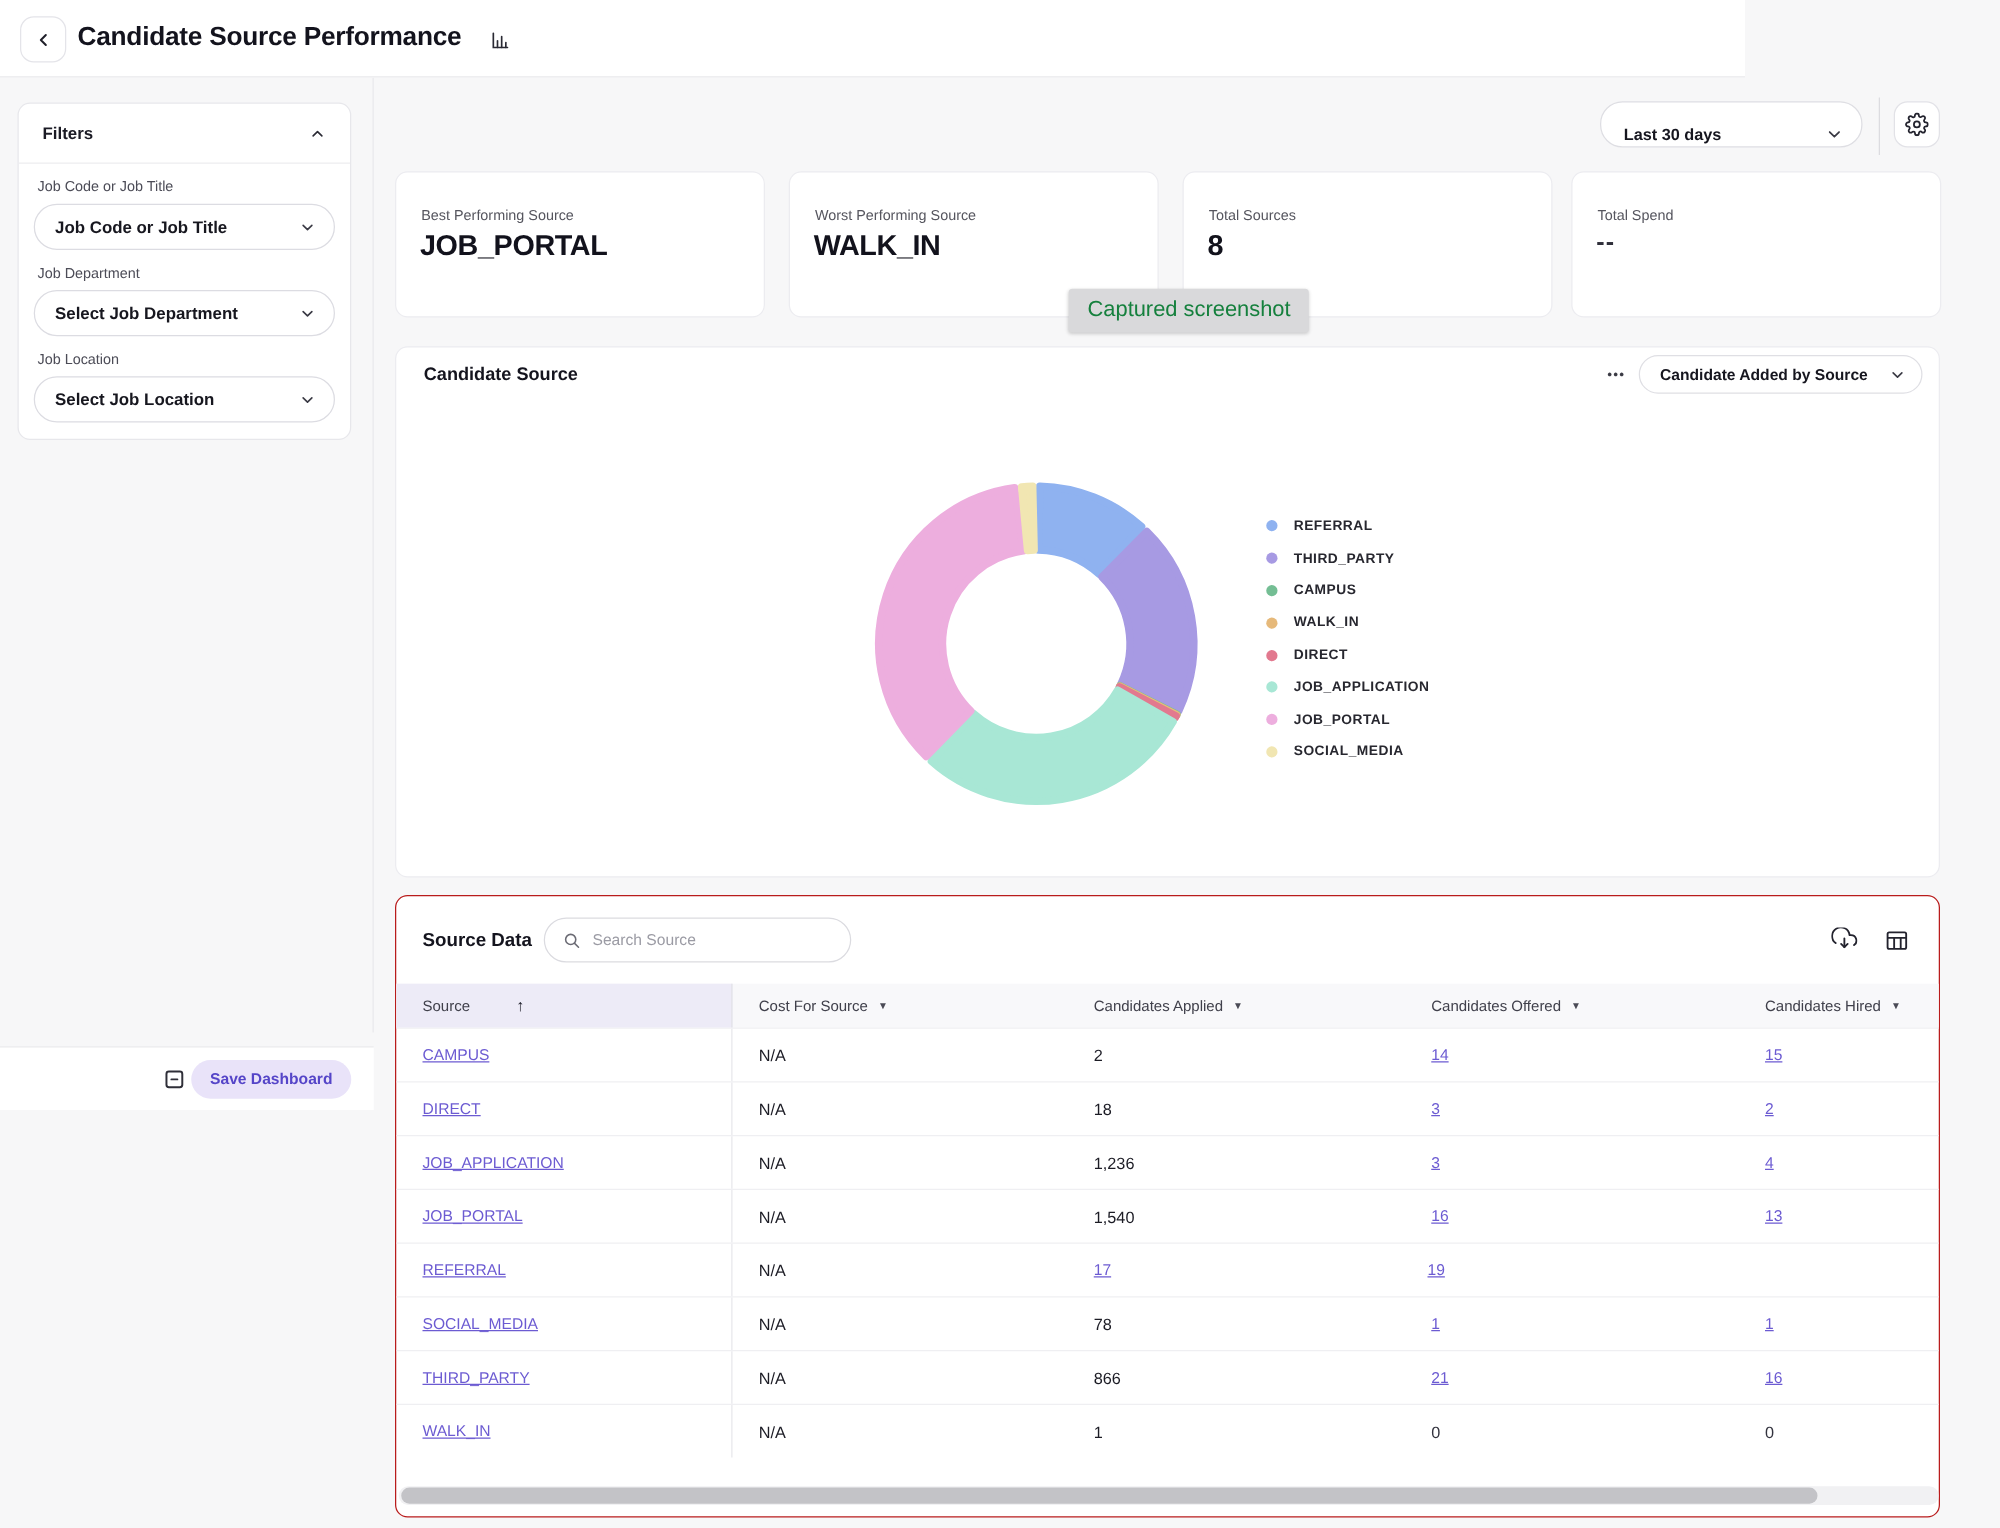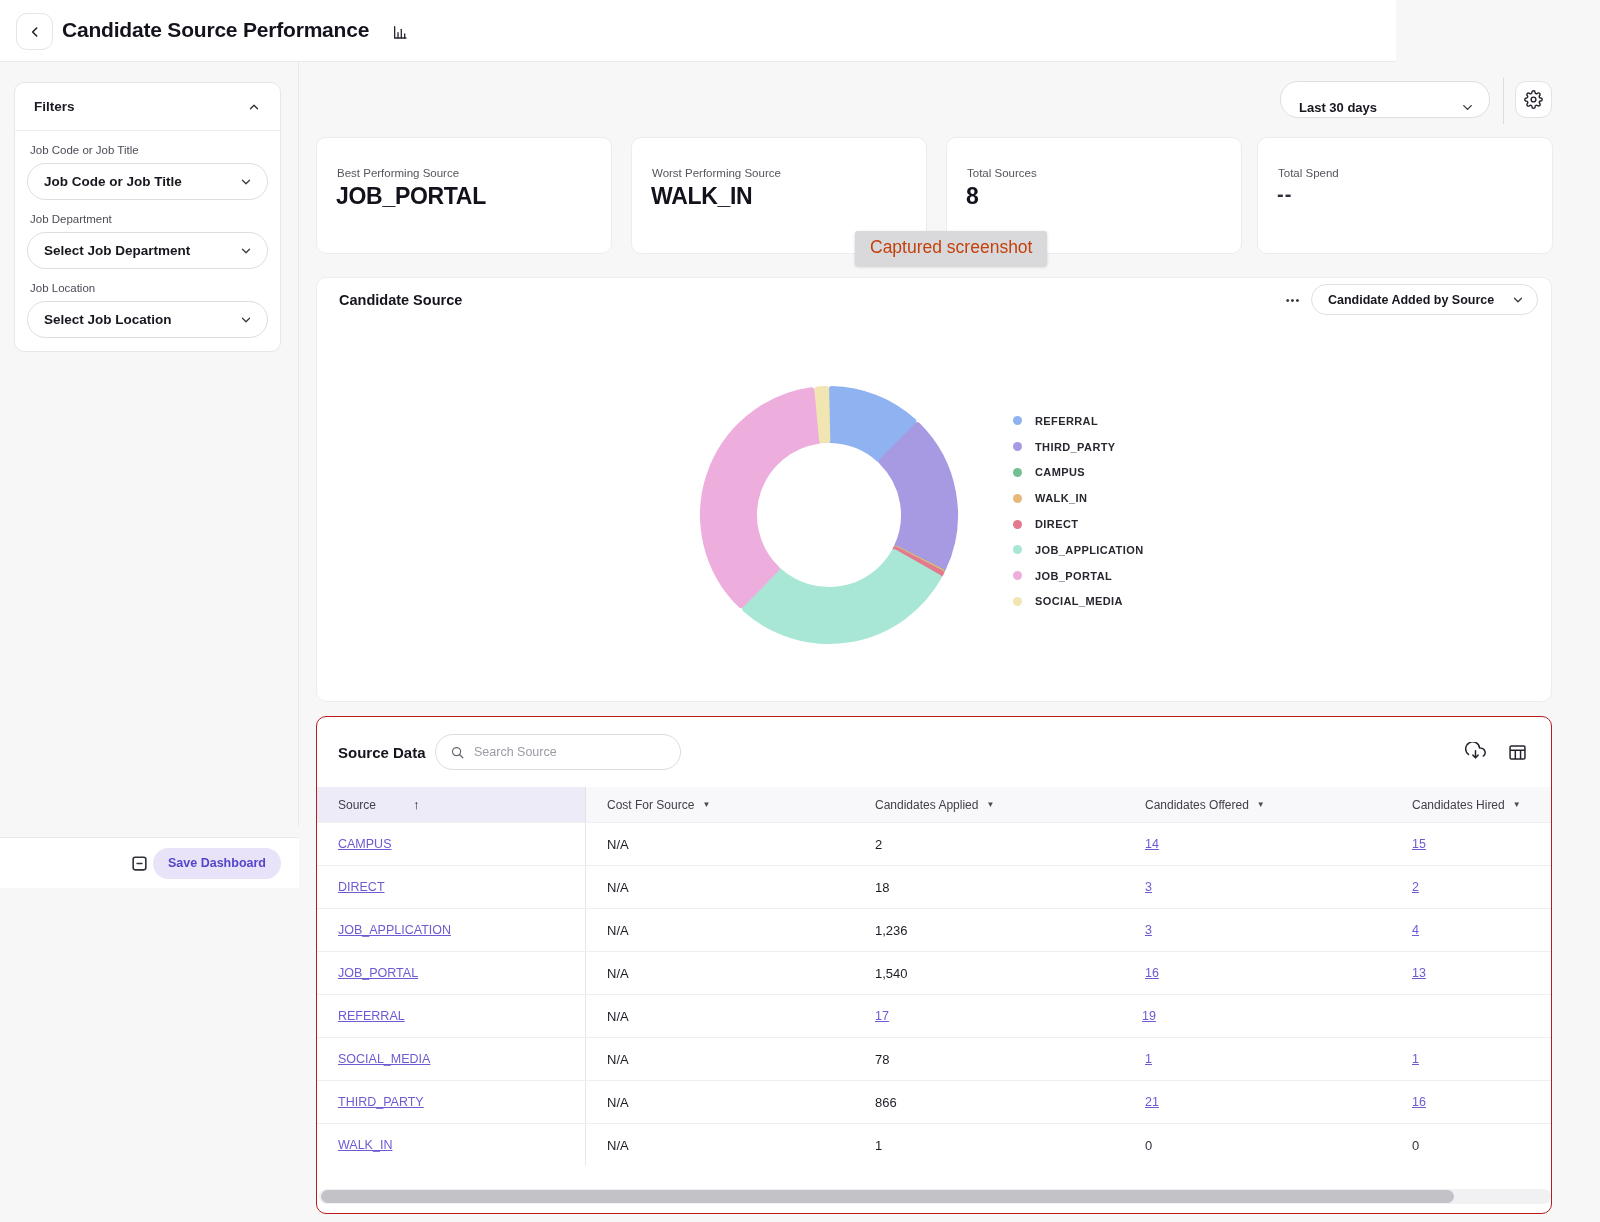--- a/index.html
+++ b/index.html
@@ -145,21 +145,21 @@
 
   .hscrollbar {
     position:absolute; left:2px; top:472px; width:1232px; height:15px;
     background:#F1F1F3; border-radius:8px;
   }
   .hscrollbar .thumb { position:absolute; left:2px; top:1px; width:1133px; height:13px; background:#C3C3C7; border-radius:7px; cursor:grab; }
 
   
   .capture-tooltip {
     position:absolute; left:855px; top:231px; z-index:50;
-    background:#D9D9DB; color:#c2410c; font-size:17.5px;
+    background:#D9D9DB; color:#15803d; font-size:17.5px;
     padding:6px 15px 8px 15px; border-radius:3px;
     box-shadow:0 1px 3px rgba(0,0,0,0.18);
   }
 </style>
 </head>
 <body>
 
 <header class="app-header">
   <button class="back-btn">
     <span>

